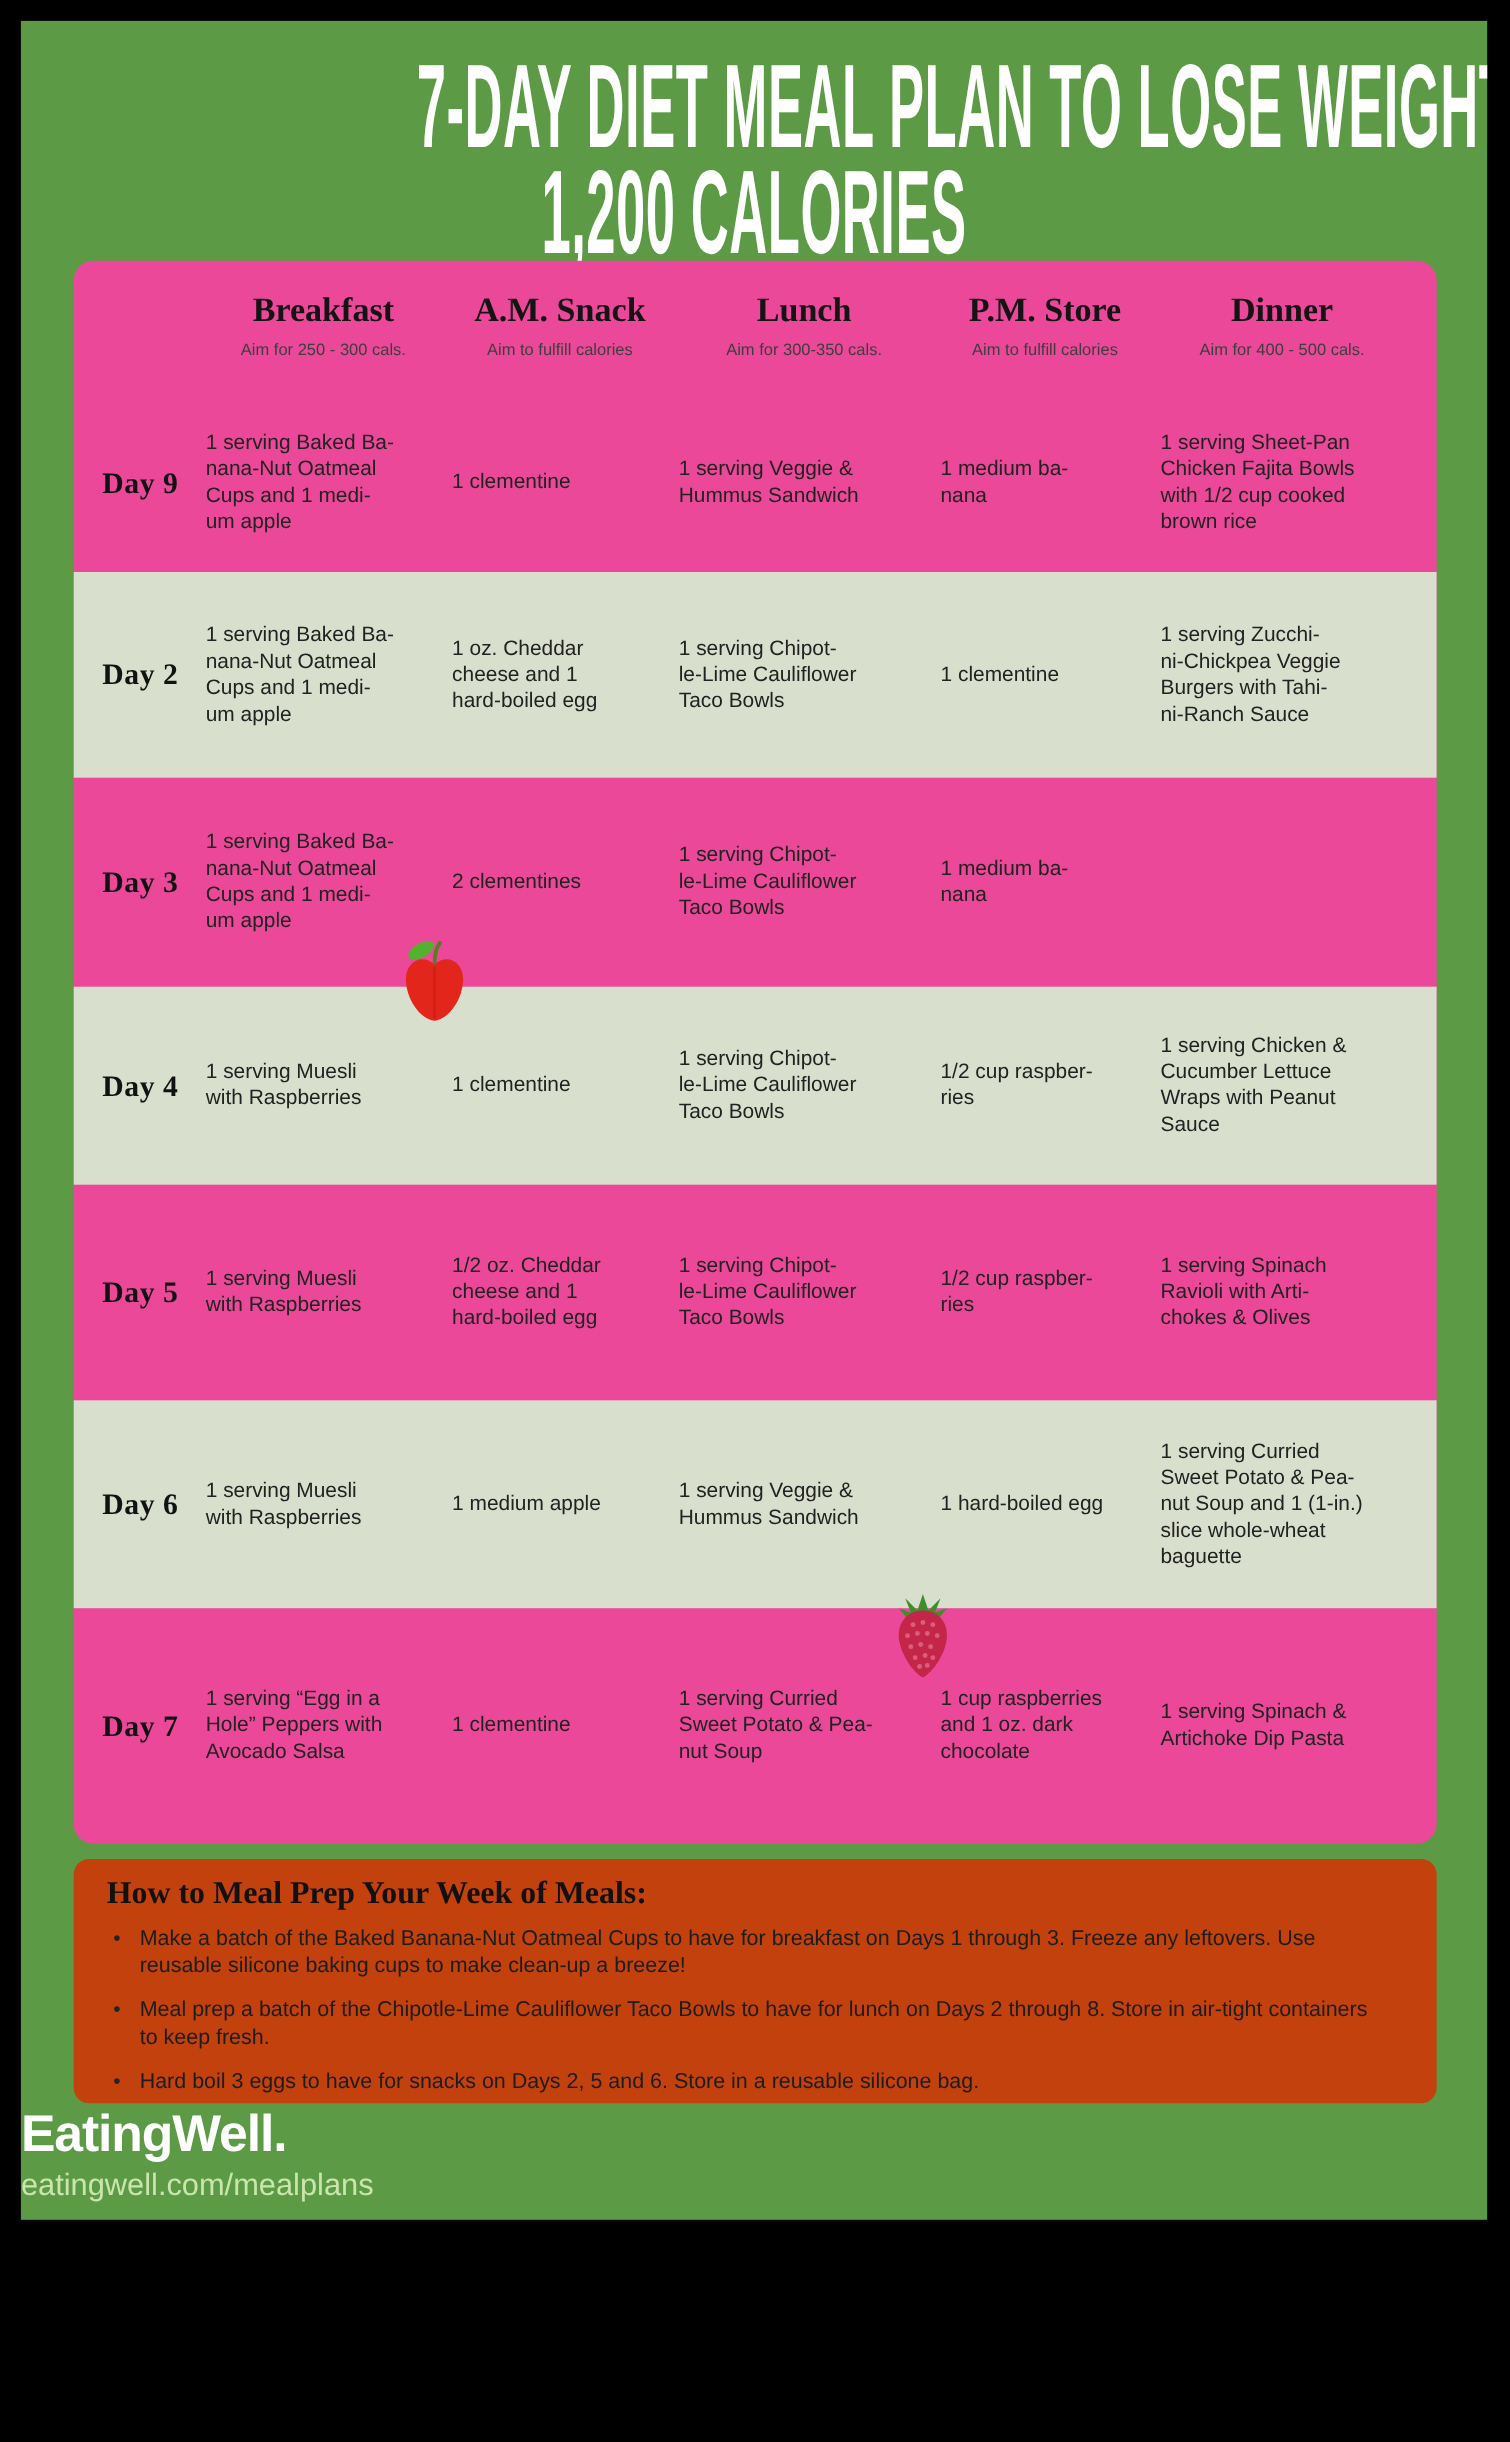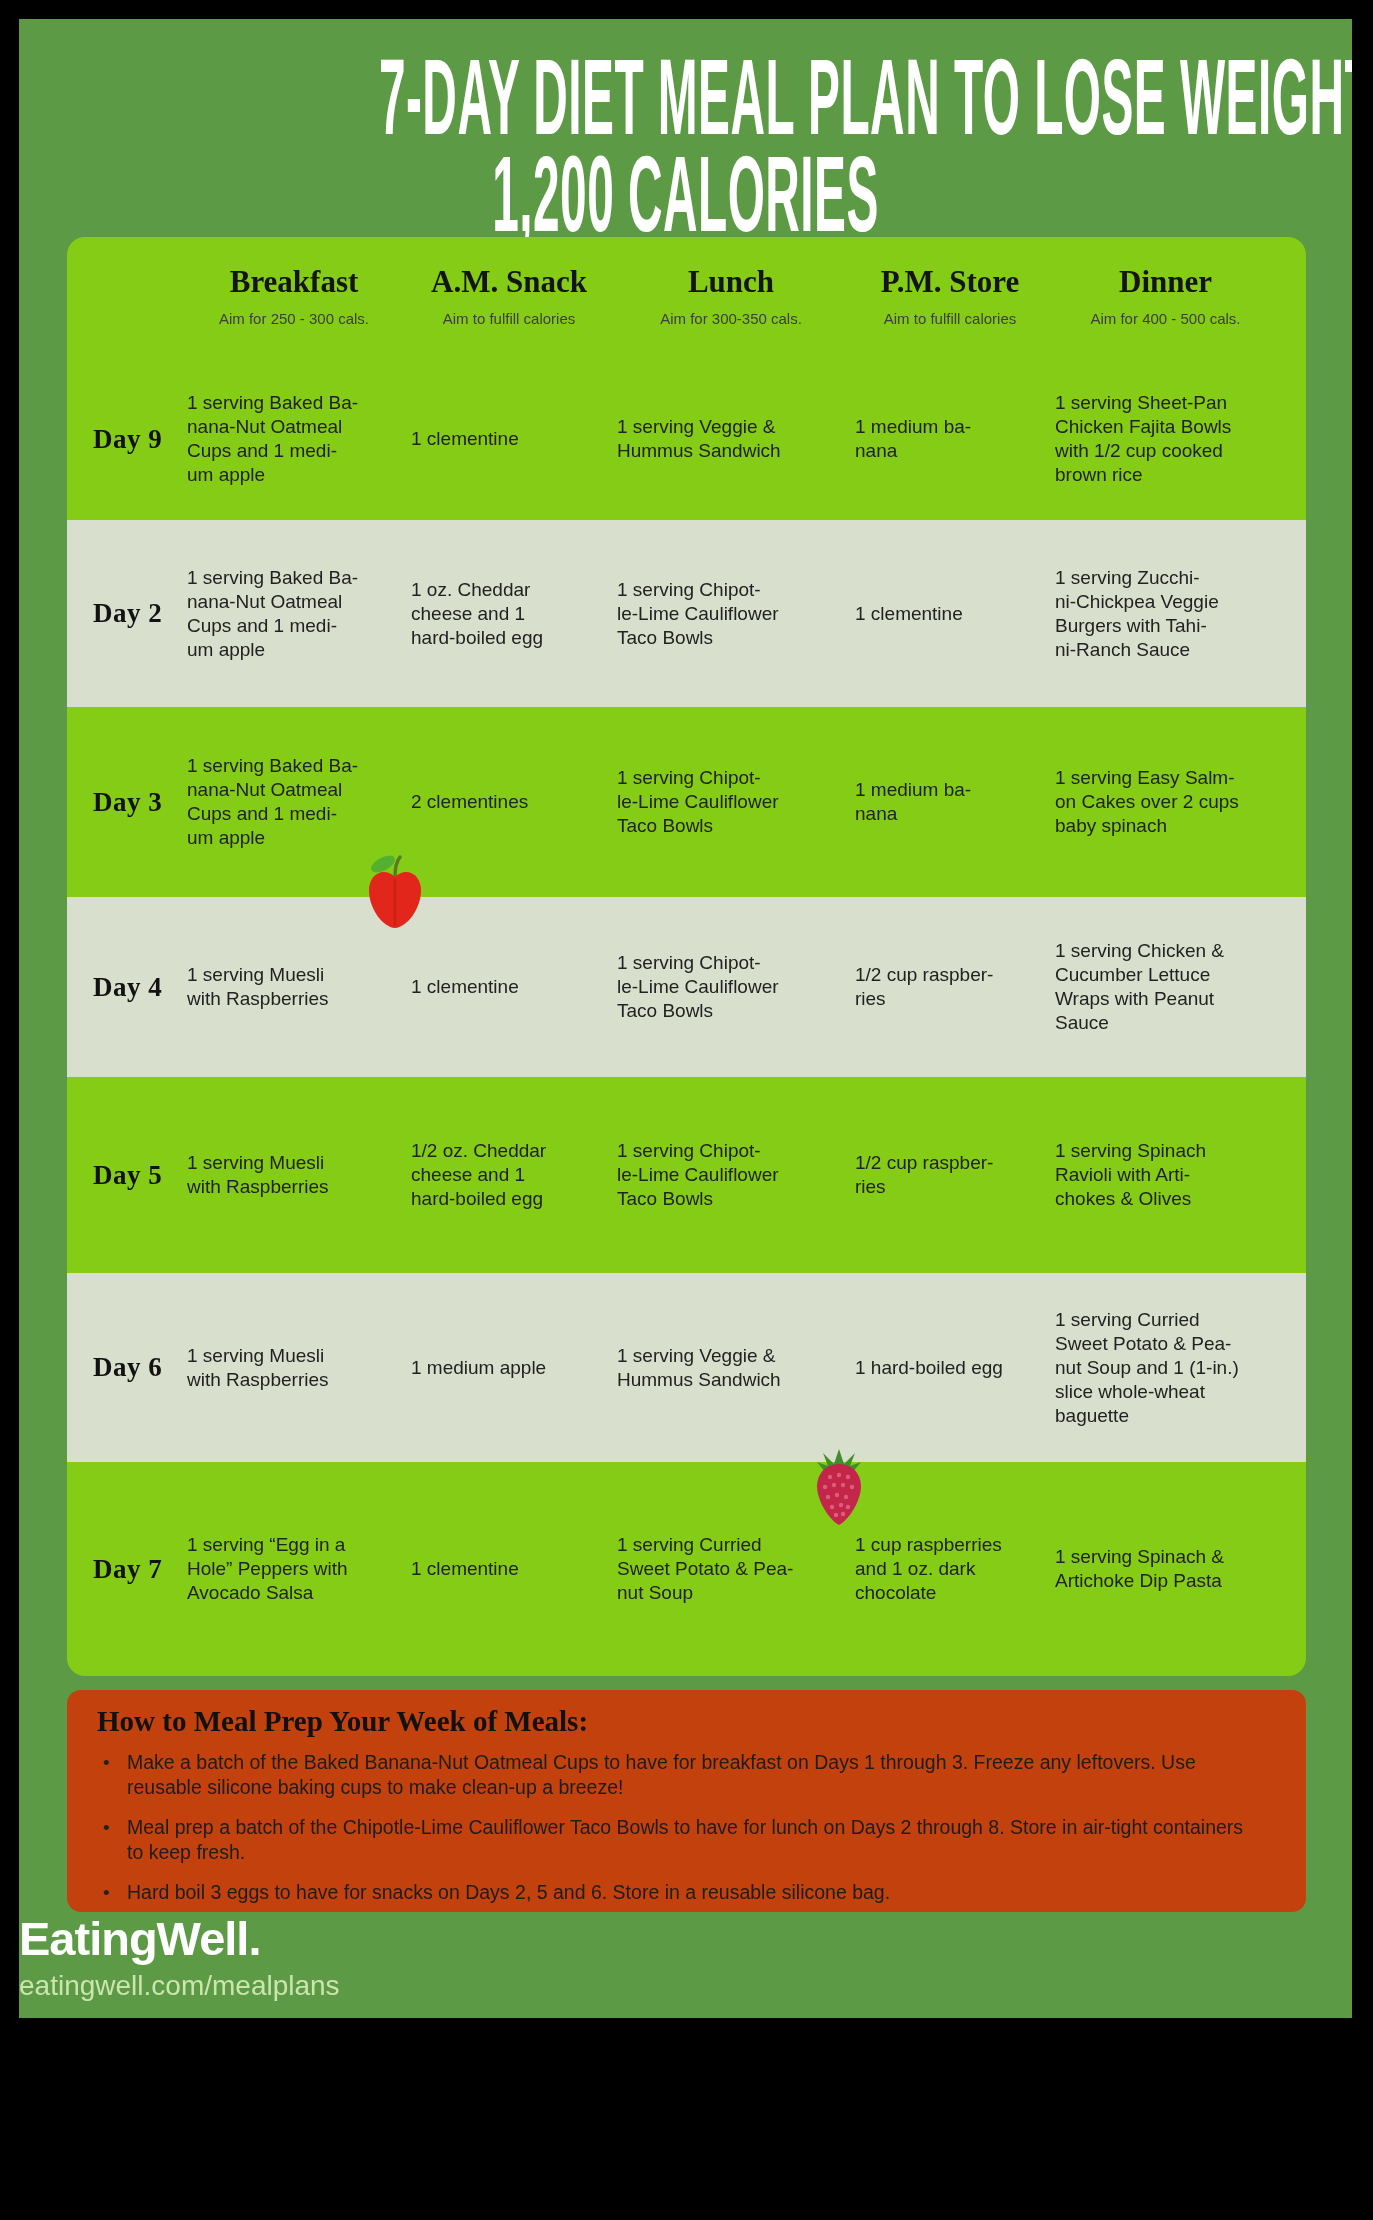--- a/index.html
+++ b/index.html
@@ -17,21 +17,21 @@
   .t-line{
     display:block;width:100%;white-space:nowrap;text-align:center;
     font-family:"Liberation Sans",sans-serif;font-weight:700;
     font-size:104px;line-height:97px;
     transform:scale(0.46,1.04);transform-origin:50% 50%;
     letter-spacing:1px;
   }
   
   .card{
     position:absolute;left:48px;top:218px;width:1239px;height:1439px;
-    background:#84cc16;border-radius:18px;
+    background:#ec4899;border-radius:18px;
   }
   .tgrid{
     display:grid;
     grid-template-columns:84px 214px 196px 228px 190px 221px;
     column-gap:10px;
     padding:0 26px;
     align-items:center;
     box-sizing:border-box;width:100%;
   }
   .thead{height:121px;align-items:start;padding-top:28px;box-sizing:border-box;}
@@ -153,23 +153,20 @@
       <div class="cell">1 serving Baked Ba-
 nana-Nut Oatmeal
 Cups and 1 medi-
 um apple</div>
       <div class="cell">2 clementines</div>
       <div class="cell">1 serving Chipot-
 le-Lime Cauliflower
 Taco Bowls</div>
       <div class="cell">1 medium ba-
 nana</div>
-      <div class="cell">1 serving Easy Salm-
-on Cakes over 2 cups
-baby spinach</div>
     </div>
 
     <div class="tgrid row shaded r4">
       <div class="day">Day 4</div>
       <div class="cell">1 serving Muesli
 with Raspberries</div>
       <div class="cell">1 clementine</div>
       <div class="cell">1 serving Chipot-
 le-Lime Cauliflower
 Taco Bowls</div>

